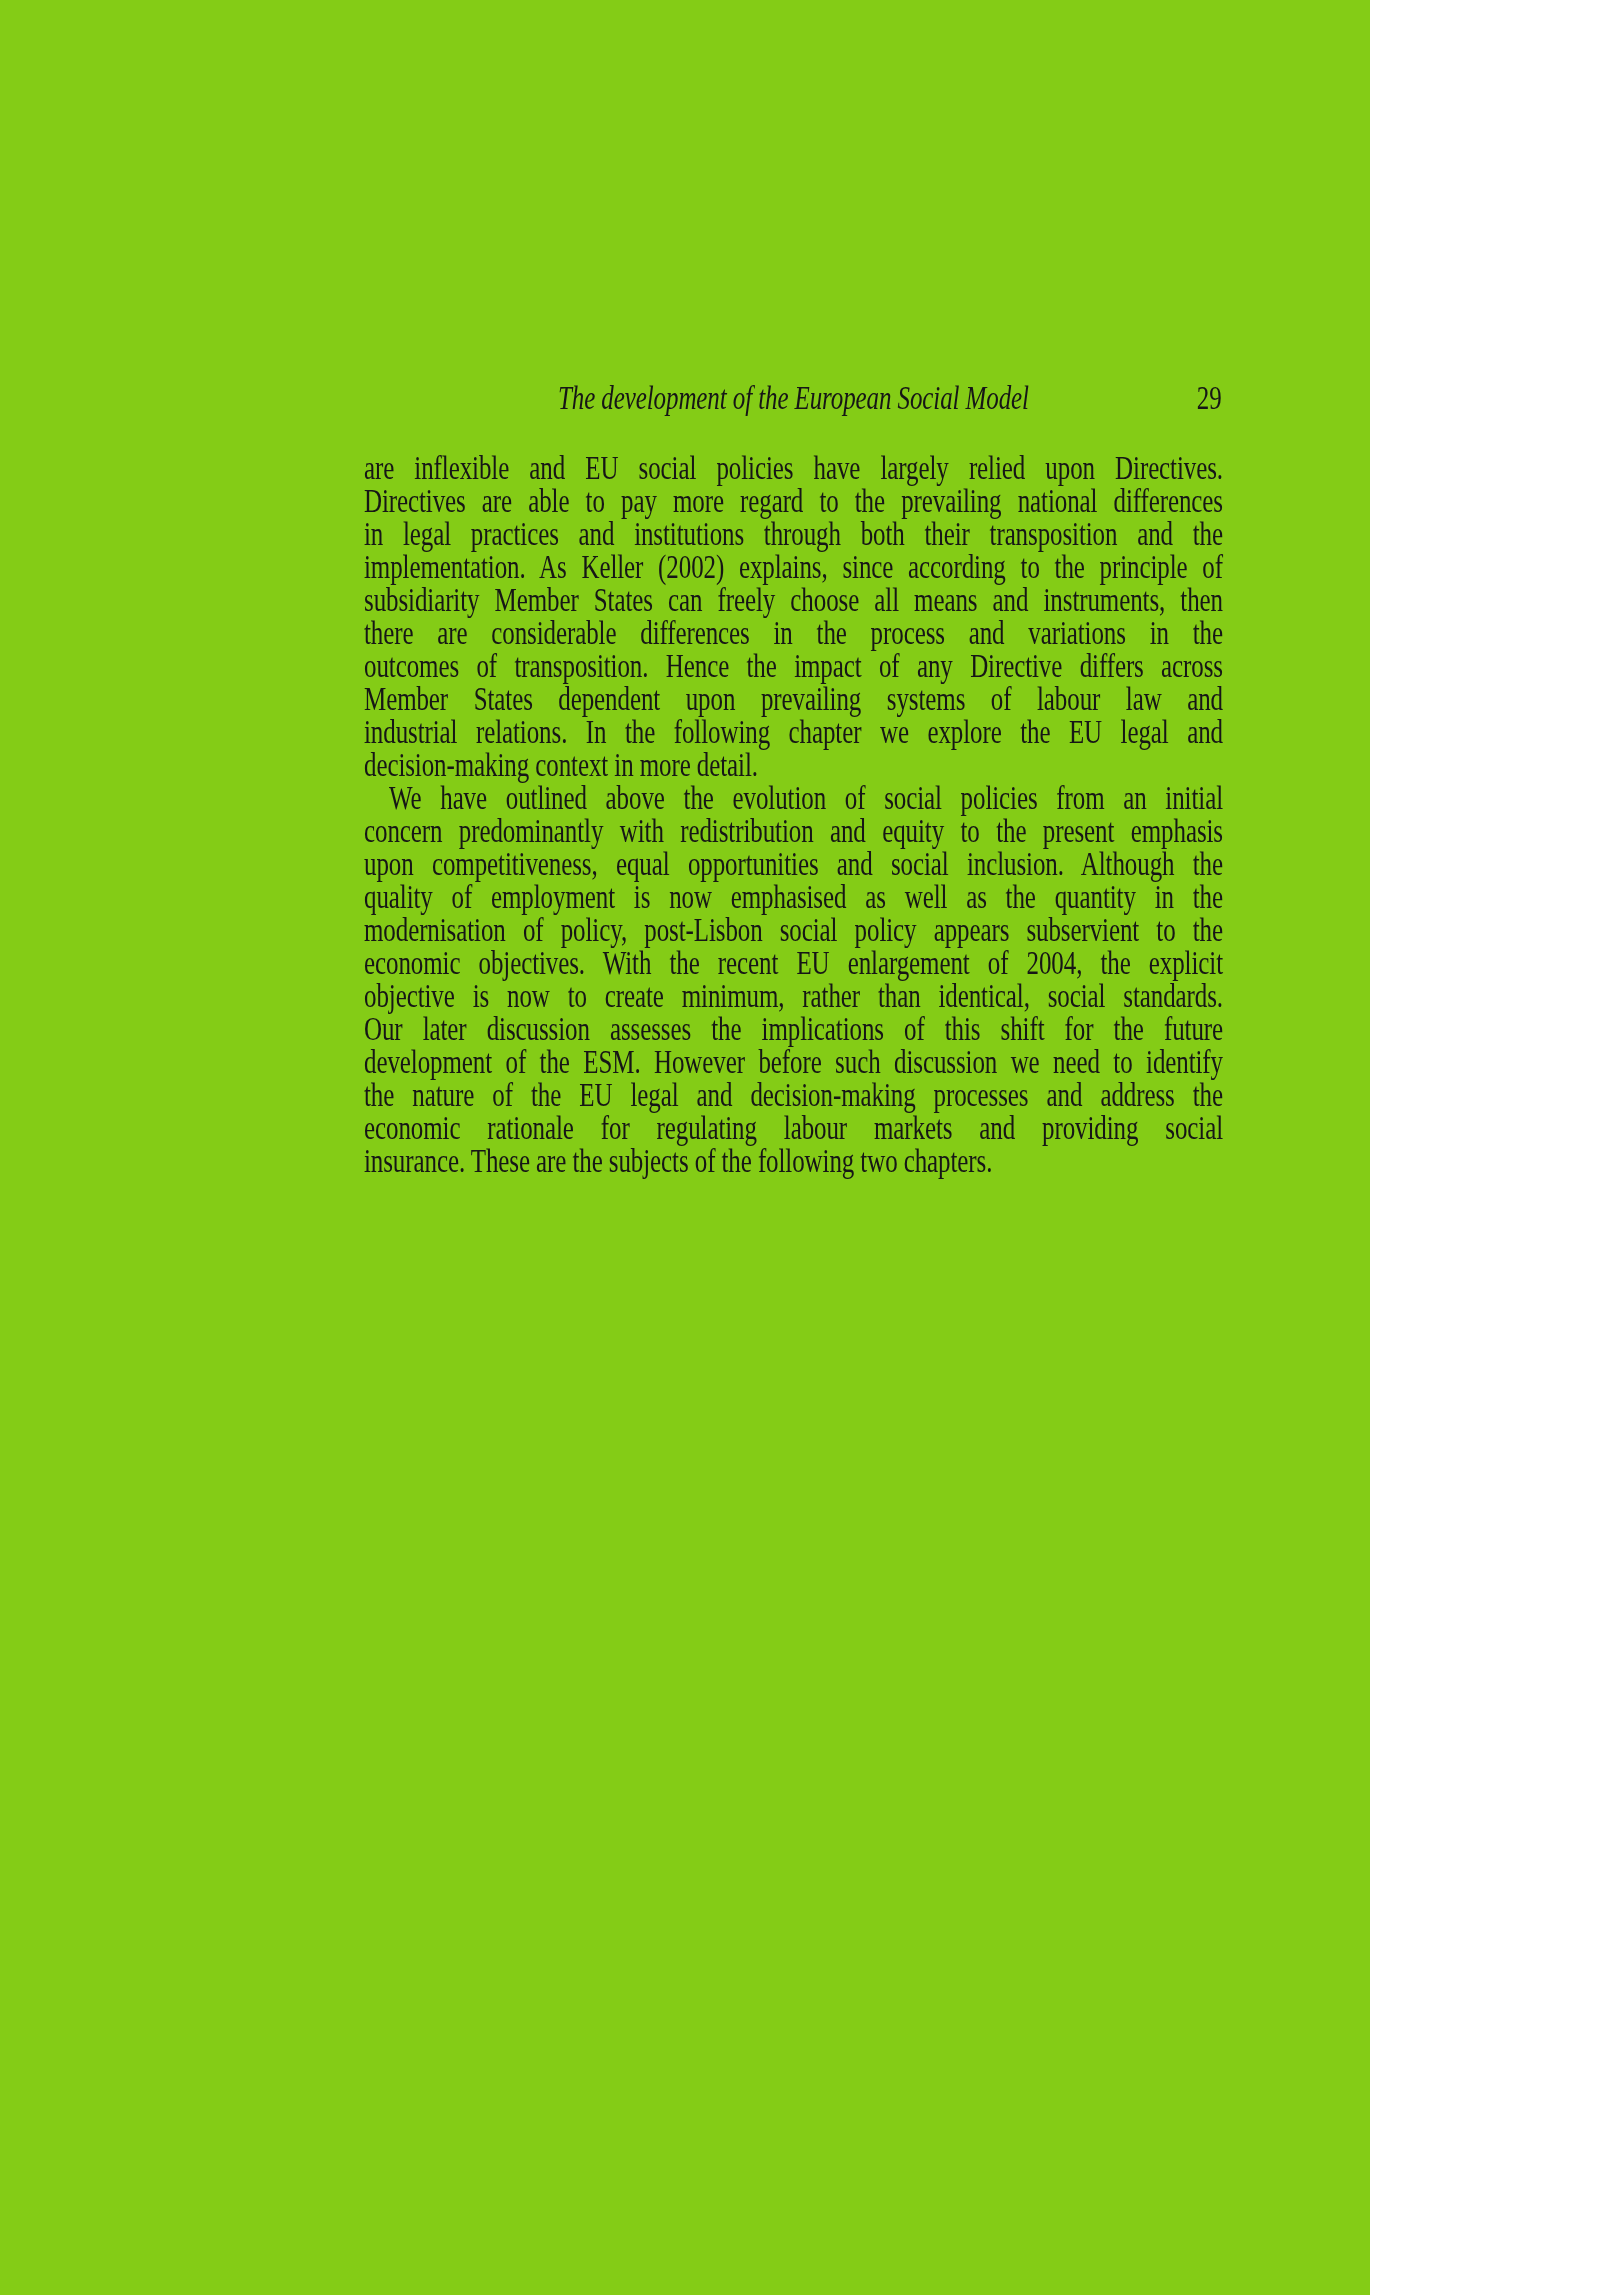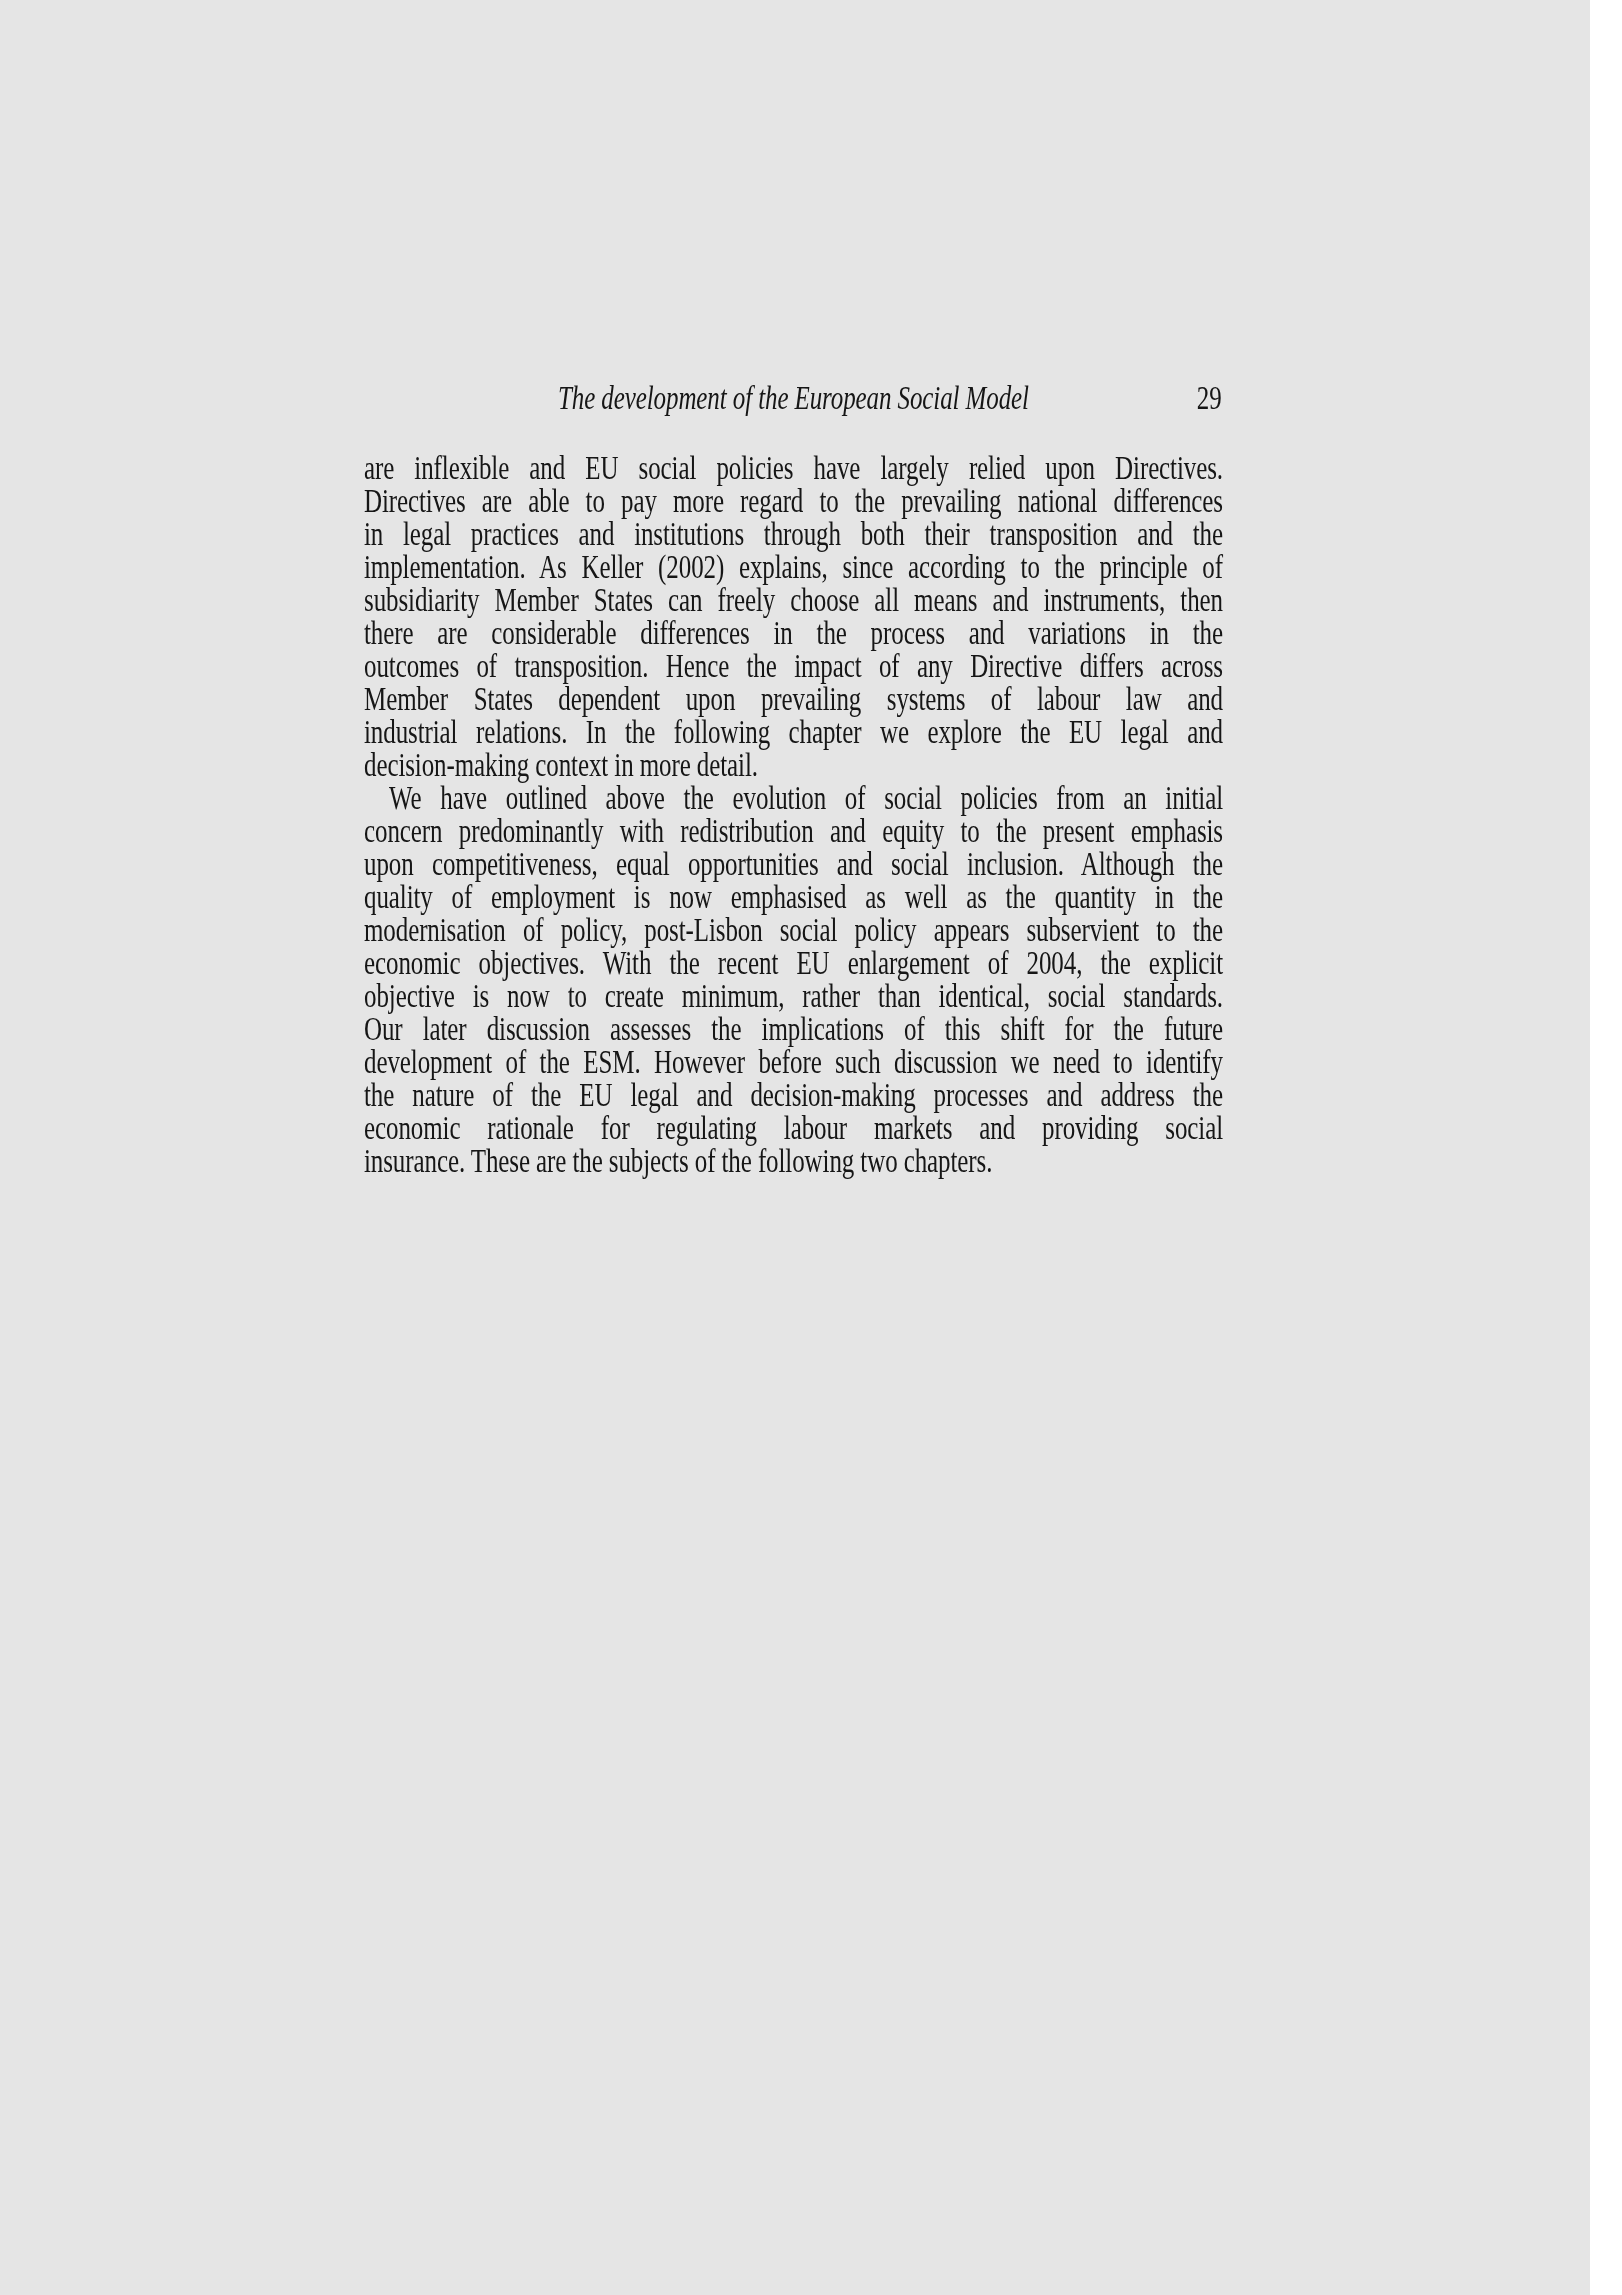--- a/index.html
+++ b/index.html
@@ -8,23 +8,23 @@
   }
   body {
     width: 1622px;
     height: 2295px;
     background: #ffffff;
     font-family: "Liberation Serif", "DejaVu Serif", serif;
     color: #161616;
   }
   .page {
     position: relative;
-    width: 1590px;
+    width: 1370px;
     height: 2295px;
-    background: #e5e5e5;
+    background: #84cc16;
     overflow: hidden;
     text-decoration: underline;
   }
   
   .scale-wrap {
     position: absolute;
     left: 364px;
     top: 381px;
     width: 859px;
     transform: scaleY(1.32);

